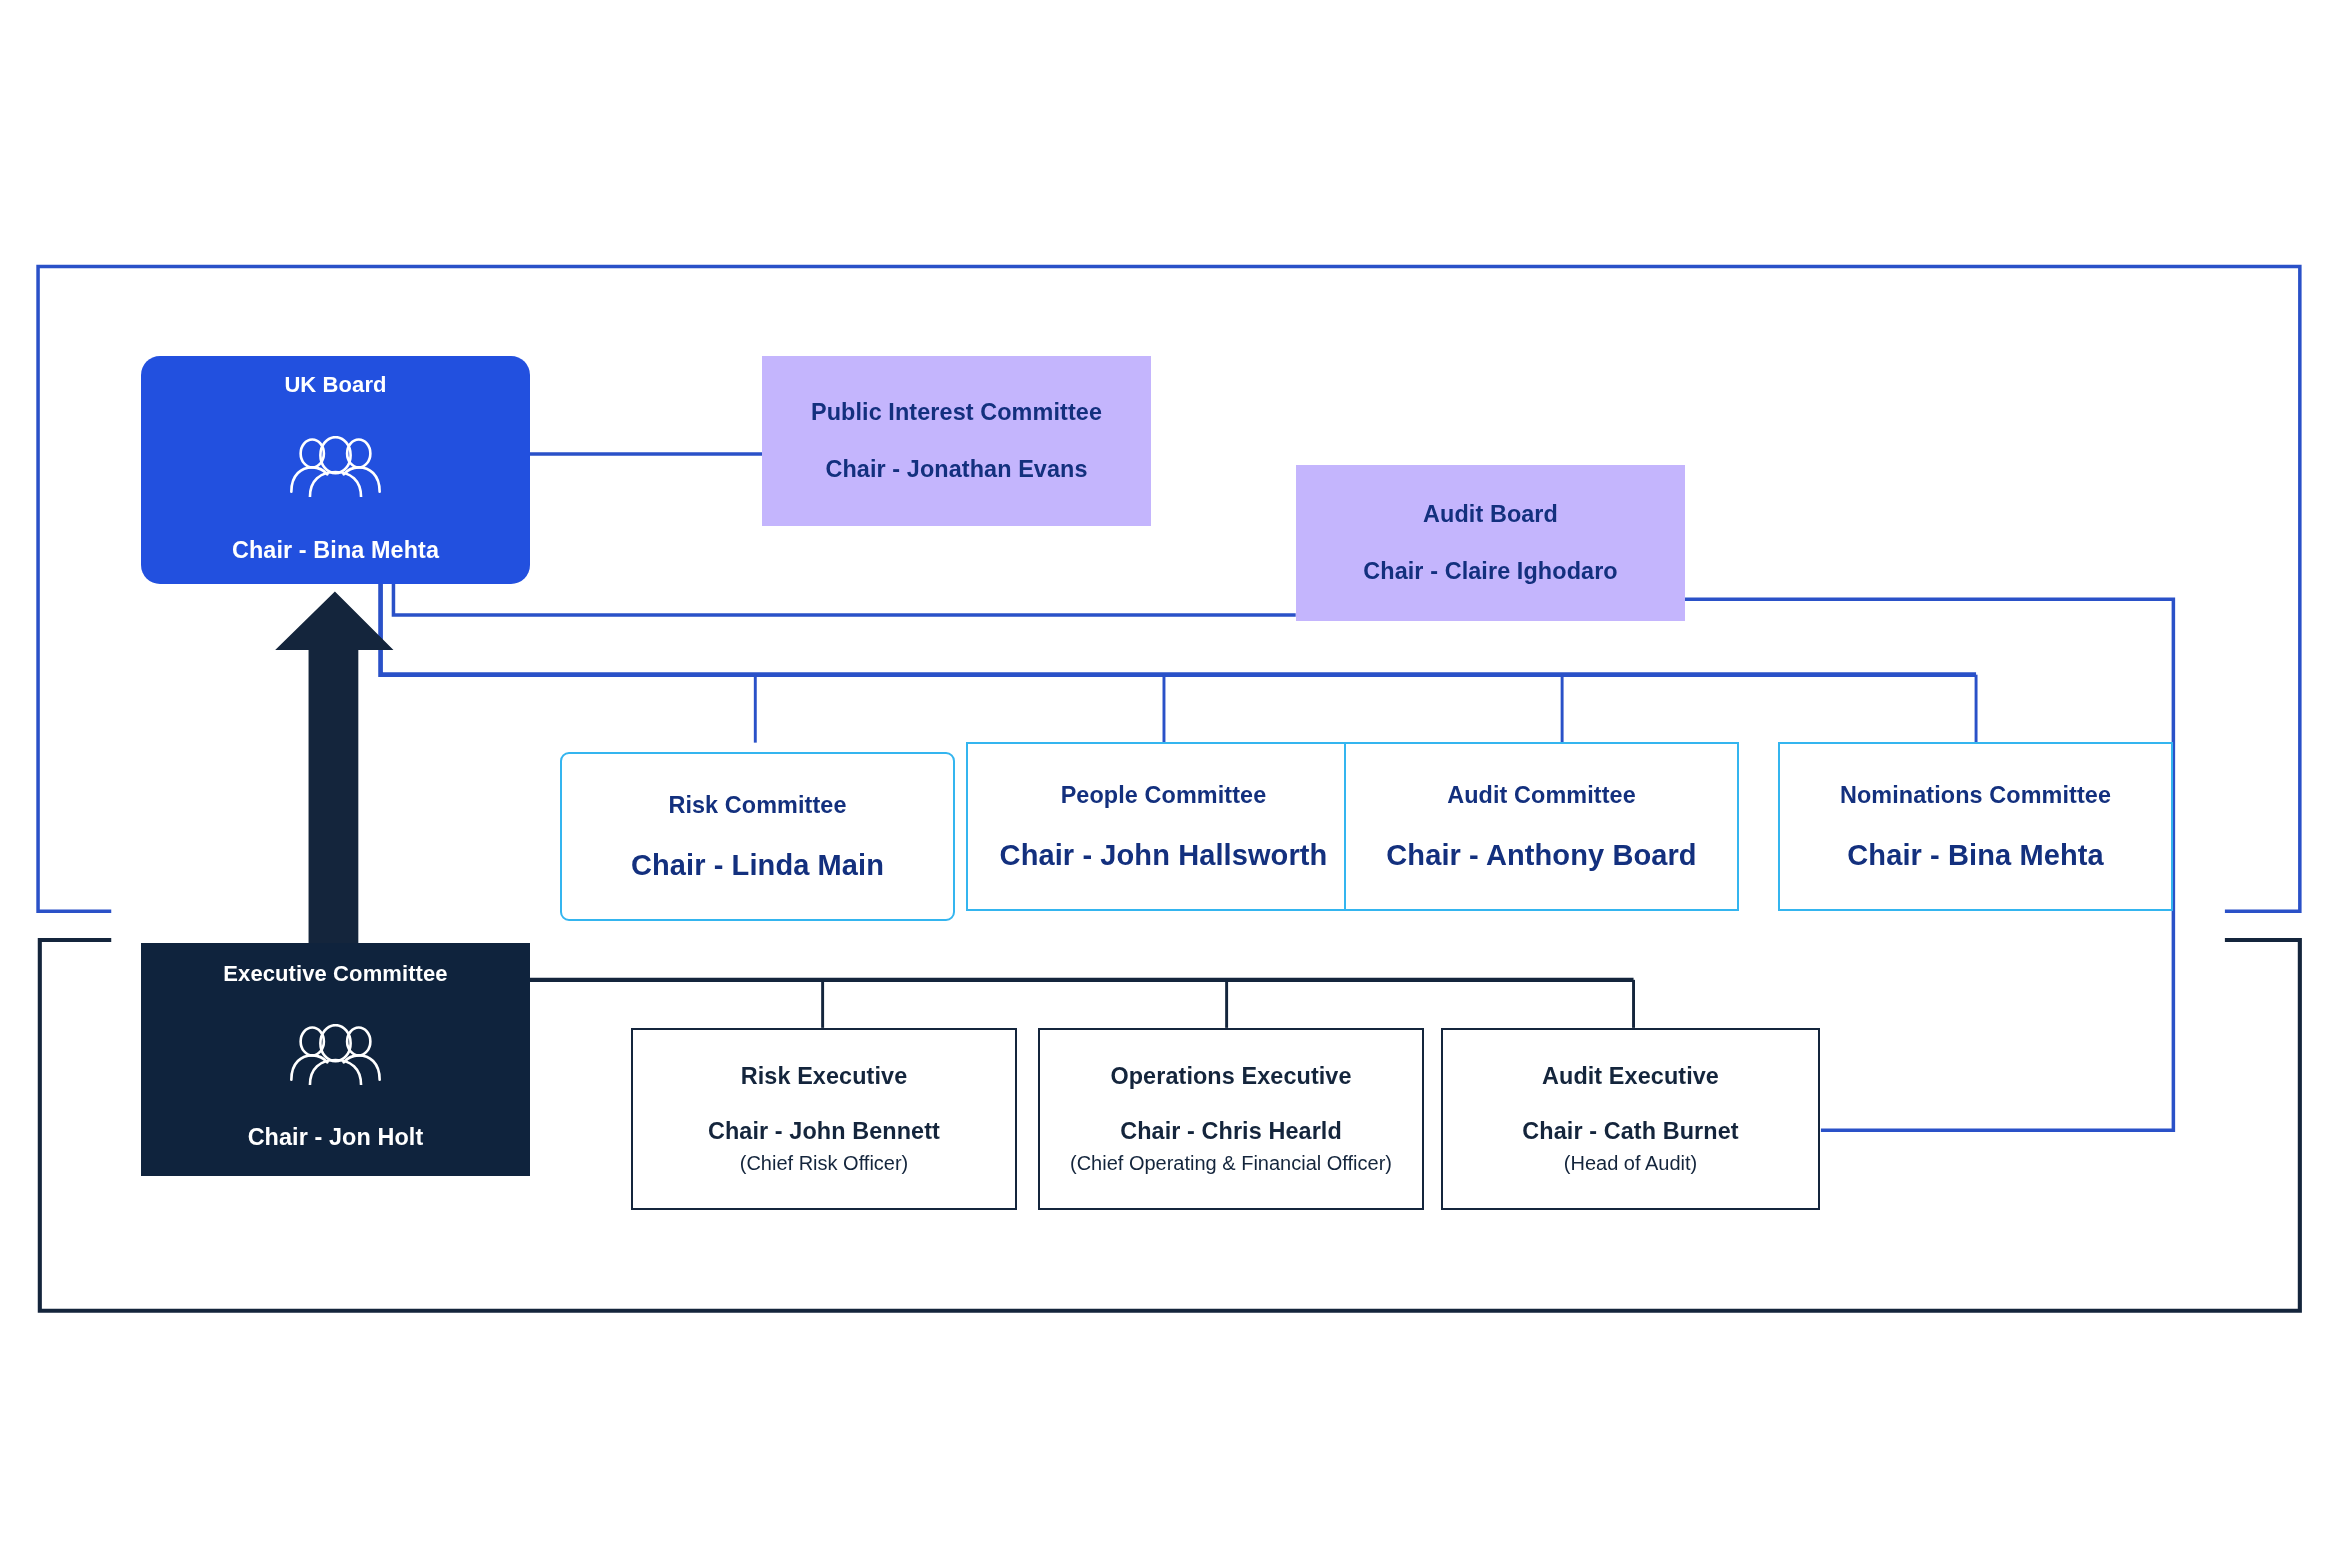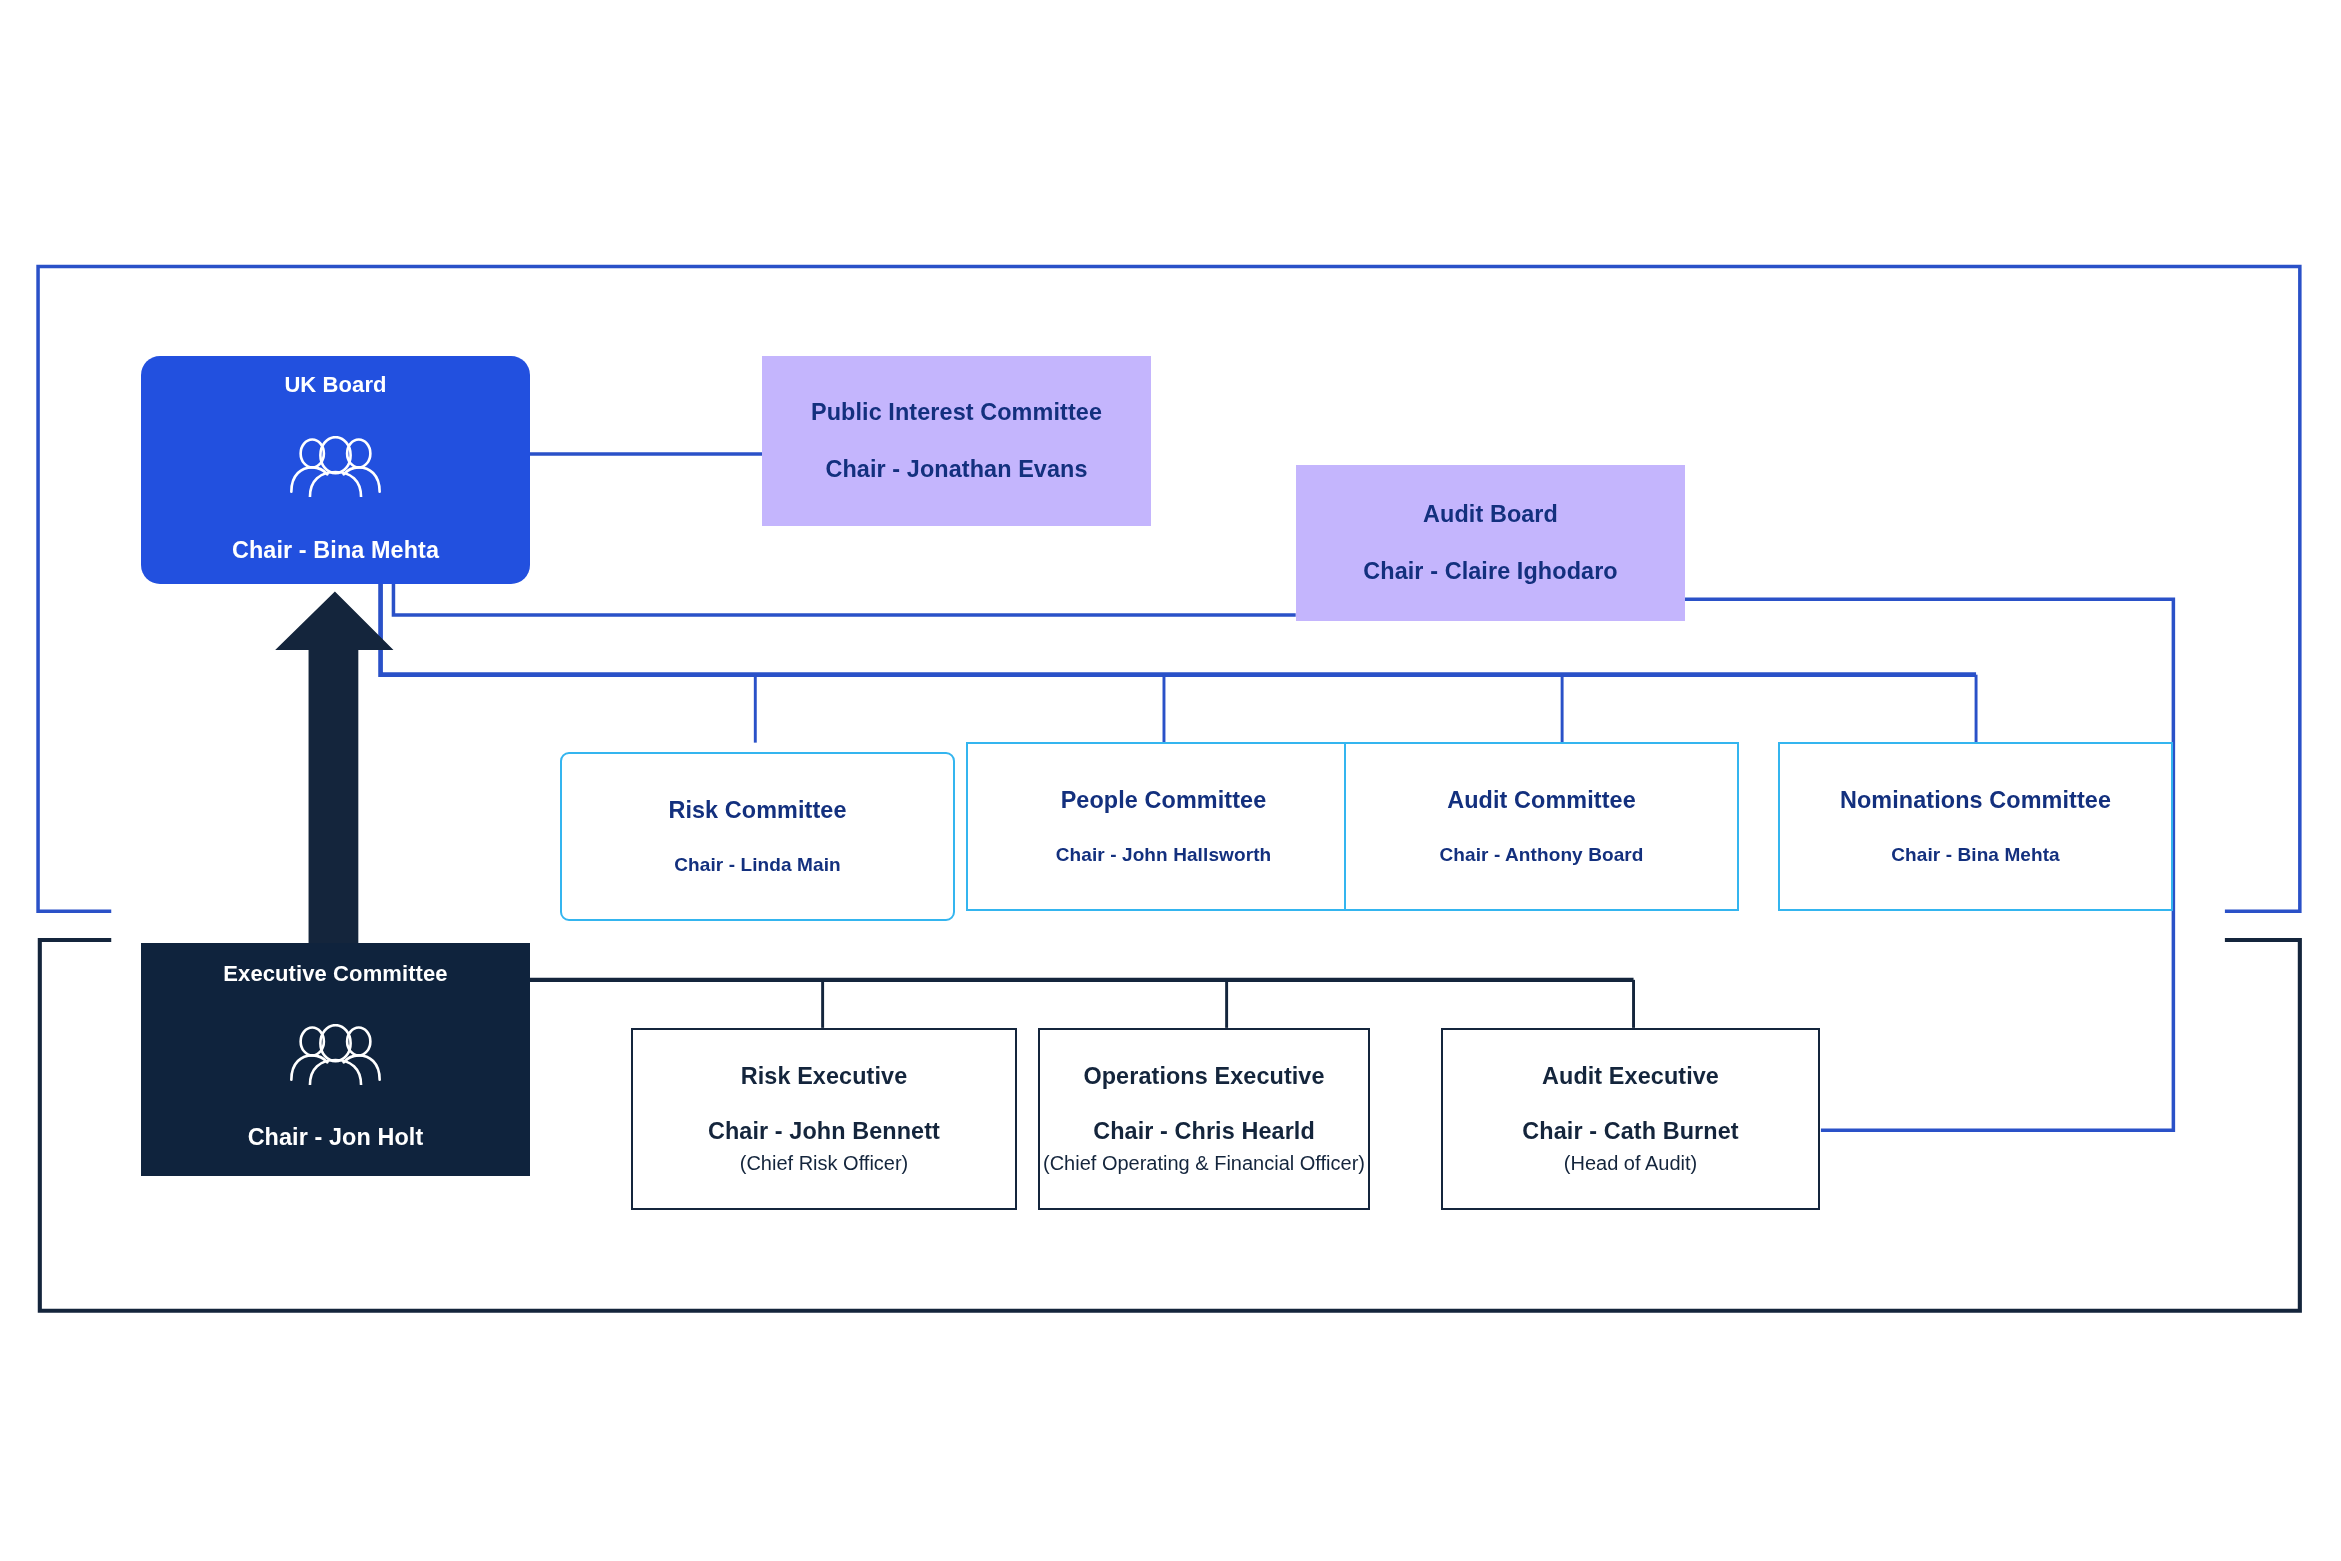--- a/index.html
+++ b/index.html
@@ -65,21 +65,21 @@
   .node-cyan .title { font-size: 23.4px; margin-bottom: 30px; }
   .node-cyan .chair { font-size: 23.4px; }
 
   
   .node-committee {
     background: #ffffff;
     border: 2.3px solid #34b5ef;
     color: #13307e;
   }
   .node-committee .title { font-size: 23.4px; margin-bottom: 30px; }
-  .node-committee .chair { font-size: 19px; }
+  .node-committee .chair { font-size: 29px; }
 
   
   .node-exec-box {
     background: #ffffff;
     border: 2.9px solid #14253c;
     color: #14253c;
   }
   .node-exec-box .title { font-size: 23.4px; margin-bottom: 28px; }
   .node-exec-box .chair { font-size: 23.4px; }
   .node-exec-box .sub { font-size: 20px; margin-top: 7px; }
@@ -187,21 +187,21 @@
         <path d="M14 96 C14 66 32 54 50 54 C60 54 69 58 76 66"></path>
         <ellipse cx="130" cy="30" rx="20" ry="24"></ellipse>
         <path d="M166 96 C166 66 148 54 130 54 C120 54 111 58 104 66"></path>
         <ellipse cx="90" cy="33" rx="26" ry="31"></ellipse>
         <path d="M46 105 C46 76 64 62 90 62 C116 62 134 76 134 105"></path>
       </svg>
     </div>
     <div class="chair">Chair - Jon Holt</div>
   </div>
 
-  <div class="node node-exec-box" style="left:1038px; top:1028px; width:332px; height:182px;">
+  <div class="node node-exec-box" style="left:1038px; top:1028px; width:386px; height:182px;">
     <div class="title">Operations Executive</div>
     <div class="chair">Chair - Chris Hearld</div>
     <div class="sub">(Chief Operating &amp; Financial Officer)</div>
   </div>
 
   <div class="node node-exec-box" style="left:1441px; top:1028px; width:379px; height:182px;">
     <div class="title">Audit Executive</div>
     <div class="chair">Chair - Cath Burnet</div>
     <div class="sub">(Head of Audit)</div>
   </div>

